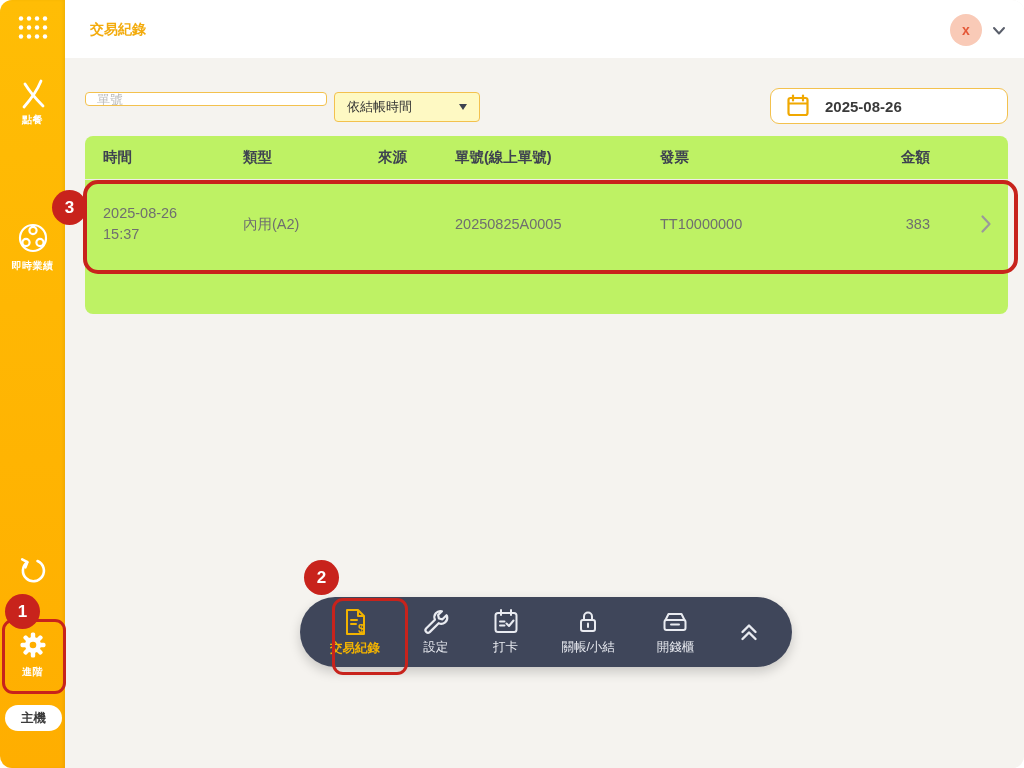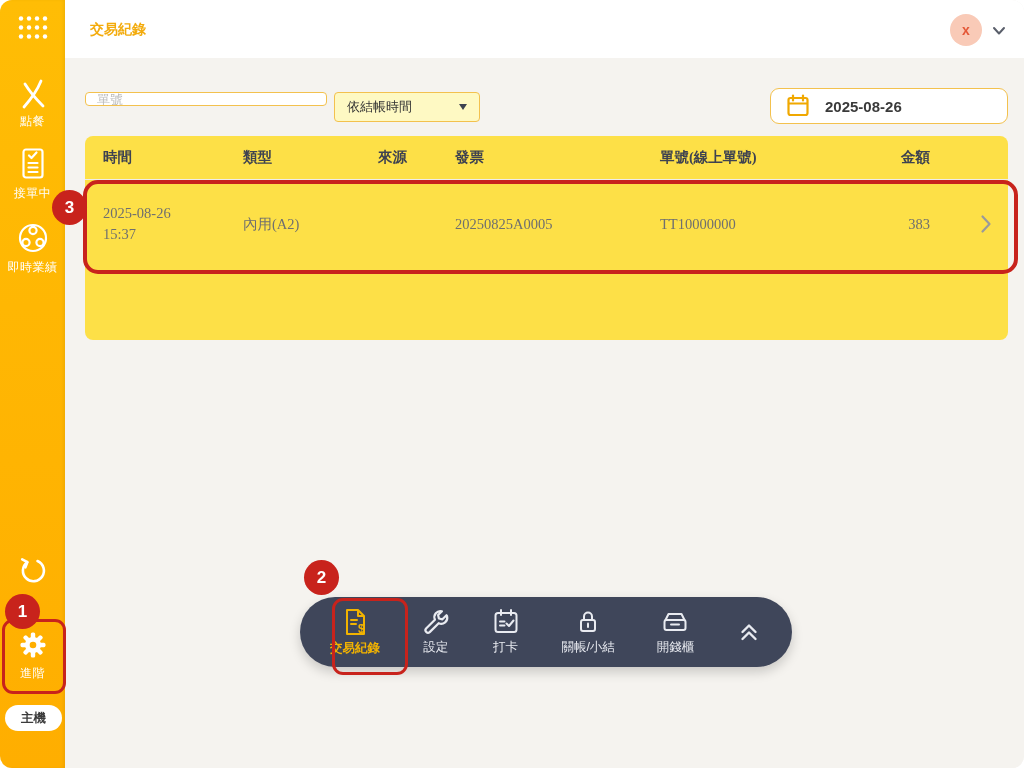--- a/index.html
+++ b/index.html
@@ -3,21 +3,21 @@
 <meta charset="utf-8">
 <style>
   html,body{margin:0;padding:0;background:#ffffff;}
   body{width:1024px;height:768px;position:relative;font-family:"Liberation Sans","DejaVu Sans",sans-serif;overflow:hidden;}
   .window{position:absolute;inset:0;border-radius:12px;overflow:hidden;background:#F5F3EF;}
 
   
   .sidebar{position:absolute;left:0;top:0;width:65px;height:768px;
     background:linear-gradient(180deg,#FFBD05 0%,#FFAE00 100%);box-shadow:inset -2px 0 3px rgba(0,0,0,.05);}
   .sb-item{position:absolute;left:0;width:65px;display:flex;flex-direction:column;align-items:center;gap:3px;color:#fff;}
-  .sb-label{font-size:12px;font-weight:400;letter-spacing:.5px;white-space:nowrap;}
+  .sb-label{font-size:10px;font-weight:700;letter-spacing:.5px;white-space:nowrap;}
   .host-pill{position:absolute;left:5px;top:705px;width:57px;height:26px;background:#fff;border-radius:13px;
     display:flex;align-items:center;justify-content:center;font-size:12.5px;font-weight:700;color:#3C3C3C;}
 
   
   .topbar{position:absolute;left:65px;top:0;width:959px;height:58px;background:#fff;}
   .page-title{position:absolute;left:25px;top:21px;font-size:14px;font-weight:700;color:#F3AB0C;}
   .avatar{position:absolute;right:42px;top:14px;width:32px;height:32px;border-radius:50%;background:#F9CAB7;
     display:flex;align-items:center;justify-content:center;color:#E45737;font-size:14px;font-weight:700;}
   .avatar-caret{position:absolute;right:18px;top:26px;}
 
@@ -28,21 +28,21 @@
     background:#fff;box-sizing:border-box;padding:0 11px;font-size:13px;color:#444;outline:none;font-family:inherit;}
   .order-input::placeholder{color:#BBBBBB;}
   .sort-select{position:absolute;left:269px;top:34px;width:146px;height:30px;border:1.5px solid #F3C14E;border-radius:4px;
     background:#fef9c3;box-sizing:border-box;display:flex;align-items:center;padding:0 12px;font-size:13px;color:#333;cursor:pointer;}
   .sort-caret{margin-left:auto;width:0;height:0;border-left:4.5px solid transparent;border-right:4.5px solid transparent;border-top:6px solid #3C4250;}
   .datepicker{position:absolute;left:705px;top:30px;width:238px;height:36px;border:1.5px solid #F3C14E;border-radius:9px;
     background:#fff;box-sizing:border-box;display:flex;align-items:center;gap:14px;padding:0 14px;cursor:pointer;}
   .date-text{font-size:15px;font-weight:600;color:#3A3A3A;}
 
   
-  .card{position:absolute;left:20px;top:78px;width:923px;height:204px;background:#fde047;border-radius:8px;box-sizing:border-box;font-family:Liberation Serif, serif;}
+  .card{position:absolute;left:20px;top:78px;width:923px;height:178px;background:#bef264;border-radius:8px;box-sizing:border-box;}
   .thead,.trow{display:grid;grid-template-columns:140px 135px 77px 205px 210px 1fr 40px;
     align-items:center;padding:0 16px 0 18px;box-sizing:border-box;}
   .thead{height:44px;font-size:14.5px;font-weight:700;color:#3E4250;border-bottom:1px solid #EFECE8;}
   .trow{height:88px;font-size:14.5px;color:#6F6F6F;cursor:pointer;}
   .cell-amount{text-align:right;padding-right:22px;}
   .cell-chevron{display:flex;justify-content:flex-end;align-items:center;}
   .dt-line{line-height:21px;}
 
   
   .toolbar{position:absolute;left:235px;top:539px;width:492px;height:70px;background:#3F465A;border-radius:35px;
@@ -102,22 +102,22 @@
         </svg>
       </span>
       <span class="date-text">2025-08-26</span>
     </div>
 
     <div class="card">
       <div class="thead">
         <div>時間</div>
         <div>類型</div>
         <div>來源</div>
+        <div>單號(線上單號)</div>
         <div>發票</div>
-        <div>單號(線上單號)</div>
         <div class="cell-amount">金額</div>
         <div></div>
       </div>
       <div class="trow">
         <div>
           <div class="dt-line">2025-08-26</div>
           <div class="dt-line">15:37</div>
         </div>
         <div>內用(A2)</div>
         <div></div>
@@ -226,32 +226,20 @@
     <div class="sb-item" style="top:78px;">
       <span>
         <svg width="34" height="32" viewBox="0 0 34 32" fill="none" stroke="#fff" stroke-width="2.8" stroke-linecap="round">
           <path d="M25 3 C21 13 15 21 8 29"></path>
           <path d="M9 6 C14 14 20 21 27 28"></path>
         </svg>
       </span>
       <span class="sb-label">點餐</span>
     </div>
 
-    <div class="sb-item" style="top:146px;">
-      <span>
-        <svg width="32" height="36" viewBox="0 0 32 36" fill="none" stroke="#fff" stroke-width="2.2" stroke-linecap="round" stroke-linejoin="round">
-          <rect x="6.5" y="3.5" width="19" height="28" rx="2.5"></rect>
-          <polyline points="12,9.5 14.5,12 19.5,6.5"></polyline>
-          <line x1="11.5" y1="17" x2="20.5" y2="17"></line>
-          <line x1="11.5" y1="21.5" x2="20.5" y2="21.5"></line>
-          <line x1="11.5" y1="26" x2="20.5" y2="26"></line>
-        </svg>
-      </span>
-      <span class="sb-label">接單中</span>
-    </div>
 
     <div class="sb-item" style="top:220px;">
       <span>
         <svg width="36" height="36" viewBox="0 0 36 36" fill="none" stroke="#fff" stroke-width="2.2">
           <circle cx="18" cy="18" r="13"></circle>
           <circle cx="18" cy="10.5" r="3.6"></circle>
           <circle cx="11" cy="22.5" r="3.6"></circle>
           <circle cx="25" cy="22.5" r="3.6"></circle>
         </svg>
       </span>

